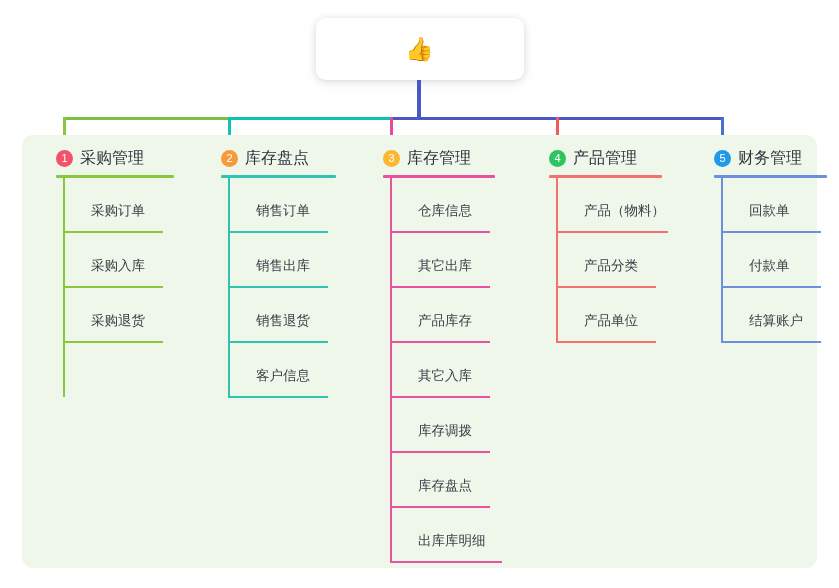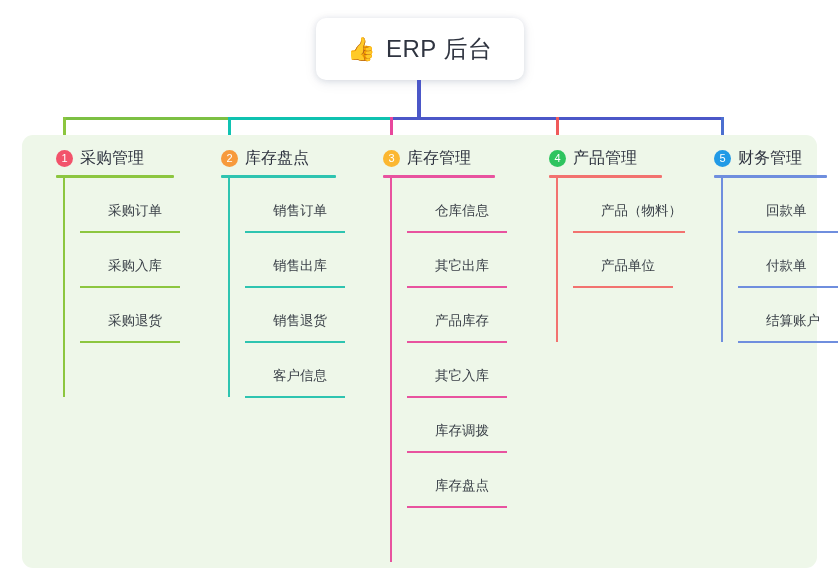--- a/index.html
+++ b/index.html
@@ -109,21 +109,20 @@
   .items {
     position: absolute;
     left: 24px;
     top: 31px;
     width: 140px;
   }
   .item {
     position: relative;
     height: 55px;
     box-sizing: border-box;
-    margin-left: 17px;
   }
   .item-label {
     position: absolute;
     left: 28px;
     bottom: 13px;
     font-size: 13.5px;
     color: #3a4048;
     white-space: nowrap;
   }
   .item-rule {
@@ -134,21 +133,20 @@
     width: 100px;
   }
 </style>
 </head>
 <body>
 
 <div id="canvas">
 
   <div class="root-card">
     <span class="root-emoji">👍</span>
-    <span class="root-title">ERP 后台</span>
   </div>
 
   <div id="connectors">
       <div class="conn" style="left: 417px; top: 80px; width: 4px; height: 40px; background: rgb(75, 87, 200);"></div>
       <div class="conn" style="left: 63px; top: 117px; width: 167px; height: 3px; background: rgb(124, 192, 67);"></div>
       <div class="conn" style="left: 228px; top: 117px; width: 164px; height: 3px; background: rgb(15, 194, 176);"></div>
       <div class="conn" style="left: 390px; top: 117px; width: 334px; height: 3px; background: rgb(75, 87, 200);"></div>
       <div class="conn" style="left: 63px; top: 117px; width: 3px; height: 43px; background: rgb(140, 198, 63);"></div>
       <div class="conn" style="left: 228px; top: 117px; width: 3px; height: 43px; background: rgb(16, 195, 178);"></div>
       <div class="conn" style="left: 390px; top: 117px; width: 3px; height: 43px; background: rgb(232, 71, 156);"></div>
@@ -232,35 +230,43 @@
             <div class="item-rule" style="background: rgb(232, 83, 159); width: 100px;"></div>
           </div>
           <div class="item">
             <span class="item-label">库存调拨</span>
             <div class="item-rule" style="background: rgb(232, 83, 159); width: 100px;"></div>
           </div>
           <div class="item">
             <span class="item-label">库存盘点</span>
             <div class="item-rule" style="background: rgb(232, 83, 159); width: 100px;"></div>
           </div>
+          <div class="item">
+            <span class="item-label">出库库明细</span>
+            <div class="item-rule" style="background: rgb(232, 83, 159); width: 112px;"></div>
+          </div>
         </div>
       </div>
       <div class="col" style="left: 532px;">
         <div class="col-head">
           <span class="badge" style="background: rgb(46, 196, 95);">4</span>
           <span class="col-title">产品管理</span>
         </div>
         <div class="head-rule" style="width: 113px; background: rgb(242, 114, 111);"></div>
         <div class="spine" style="height: 165px; background: rgb(242, 114, 111);"></div>
         <div class="items">
           <div class="item">
             <span class="item-label">产品（物料）</span>
             <div class="item-rule" style="background: rgb(242, 114, 111); width: 112px;"></div>
           </div>
           <div class="item">
+            <span class="item-label">产品分类</span>
+            <div class="item-rule" style="background: rgb(242, 114, 111); width: 100px;"></div>
+          </div>
+          <div class="item">
             <span class="item-label">产品单位</span>
             <div class="item-rule" style="background: rgb(242, 114, 111); width: 100px;"></div>
           </div>
         </div>
       </div>
       <div class="col" style="left: 697px;">
         <div class="col-head">
           <span class="badge" style="background: rgb(33, 154, 230);">5</span>
           <span class="col-title">财务管理</span>
         </div>

